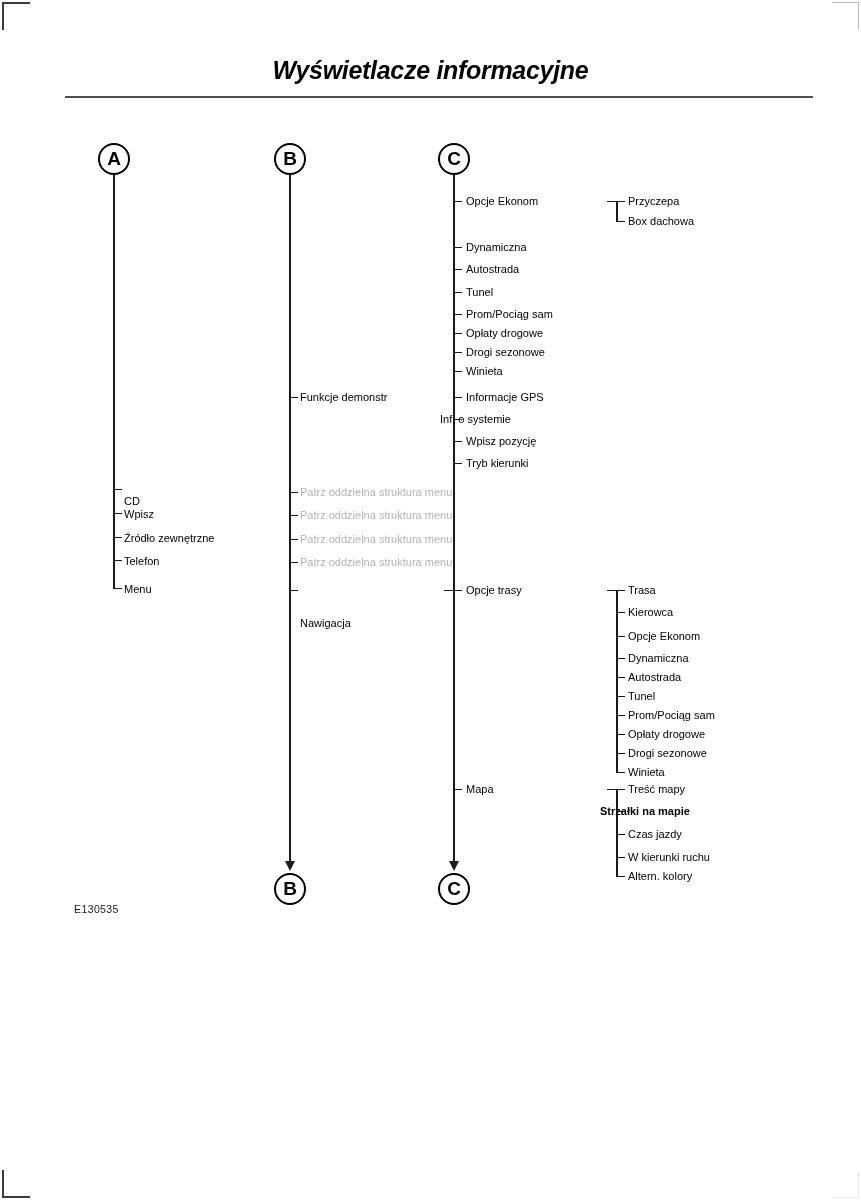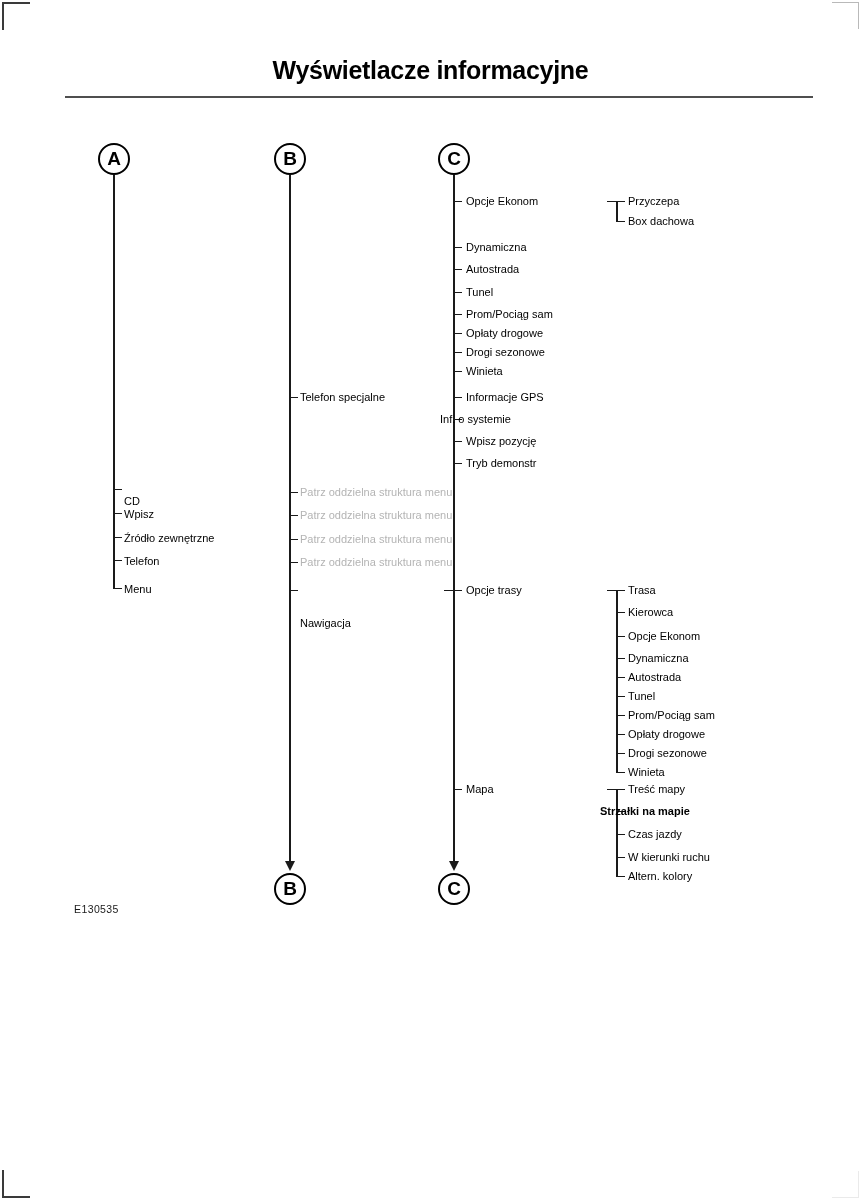--- a/index.html
+++ b/index.html
@@ -34,20 +34,21 @@
   
   .page-title {
     position: absolute;
     left: 0;
     right: 0;
     top: 56px;
     text-align: center;
     font-size: 25px;
     font-weight: bold;
     letter-spacing: -0.3px;
+    font-style: italic;
   }
   .title-rule {
     position: absolute;
     left: 65px;
     top: 96px;
     width: 748px;
     height: 2px;
     background: #4f4f4f;
   }
 
@@ -153,21 +154,21 @@
   <div class="vline" style="left:289.2px; top:175px; height:691px;"></div>
   <div class="arrow-head" style="left:284.5px; top:861px;"></div>
 
   <div class="tick" style="left:289.2px; top:396.5px;"></div>
   <div class="tick" style="left:289.2px; top:491.5px;"></div>
   <div class="tick" style="left:289.2px; top:514.5px;"></div>
   <div class="tick" style="left:289.2px; top:538.5px;"></div>
   <div class="tick" style="left:289.2px; top:561.5px;"></div>
   <div class="tick" style="left:289.2px; top:589.5px;"></div>
 
-  <div class="label" style="left:300px; top:390px;">Telefon specjalne</div>
+  <div class="label" style="left:300px; top:390px;">Funkcje demonstr</div>
   <div class="label muted" style="left:300px; top:485px;">Patrz oddzielna struktura menu</div>
   <div class="label muted" style="left:300px; top:508px;">Patrz oddzielna struktura menu</div>
   <div class="label muted" style="left:300px; top:532px;">Patrz oddzielna struktura menu</div>
   <div class="label muted" style="left:300px; top:555px;">Patrz oddzielna struktura menu</div>
   <div class="label" style="left:300px; top:616px;">Nawigacja</div>
 
   <div class="vline" style="left:453.2px; top:175px; height:691px;"></div>
   <div class="arrow-head" style="left:448.5px; top:861px;"></div>
 
   <div class="tick" style="left:453.2px; top:200.5px;"></div>
@@ -191,21 +192,21 @@
 
   <div class="vline" style="left:453.2px; top:396.5px; height:67px;"></div>
   <div class="tick" style="left:453.2px; top:396.5px;"></div>
   <div class="tick" style="left:453.2px; top:418.5px;"></div>
   <div class="tick" style="left:453.2px; top:440.5px;"></div>
   <div class="tick" style="left:453.2px; top:462.5px;"></div>
 
   <div class="label" style="left:466px; top:390px;">Informacje GPS</div>
   <div class="label" style="left:440px; top:412px;">Inf. o systemie</div>
   <div class="label" style="left:466px; top:434px;">Wpisz pozycję</div>
-  <div class="label" style="left:466px; top:456px;">Tryb demonstr</div>
+  <div class="label" style="left:466px; top:456px;">Tryb kierunki</div>
 
   <div class="tick" style="left:444.2px; top:589.5px; width:18px;"></div>
   <div class="tick" style="left:453.2px; top:788.5px;"></div>
 
   <div class="label" style="left:466px; top:583px;">Opcje trasy</div>
   <div class="label" style="left:466px; top:782px;">Mapa</div>
 
   <div class="vline" style="left:616.2px; top:200.5px; height:21px;"></div>
   <div class="tick" style="left:607.2px; top:200.5px; width:18px;"></div>
   <div class="tick" style="left:616.2px; top:220.5px;"></div>

